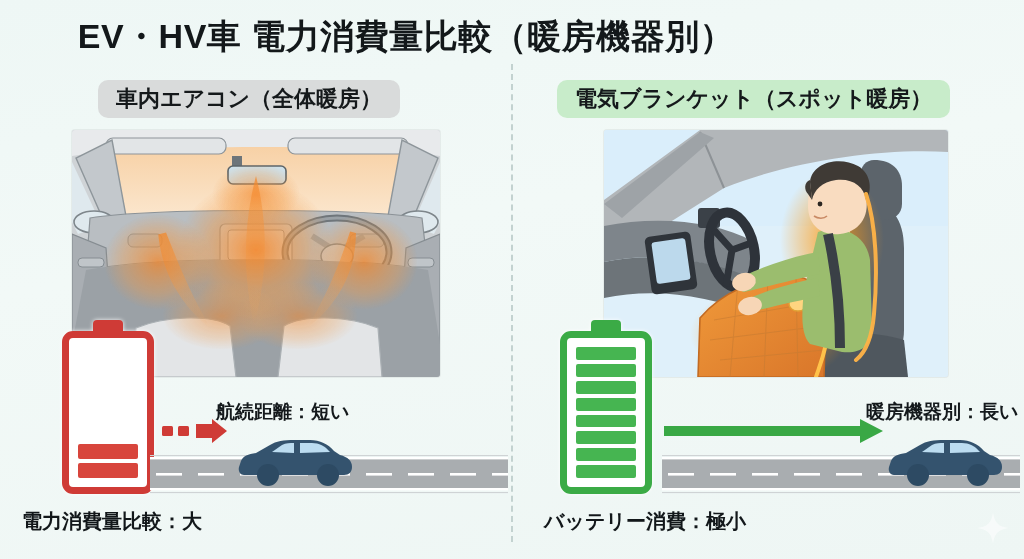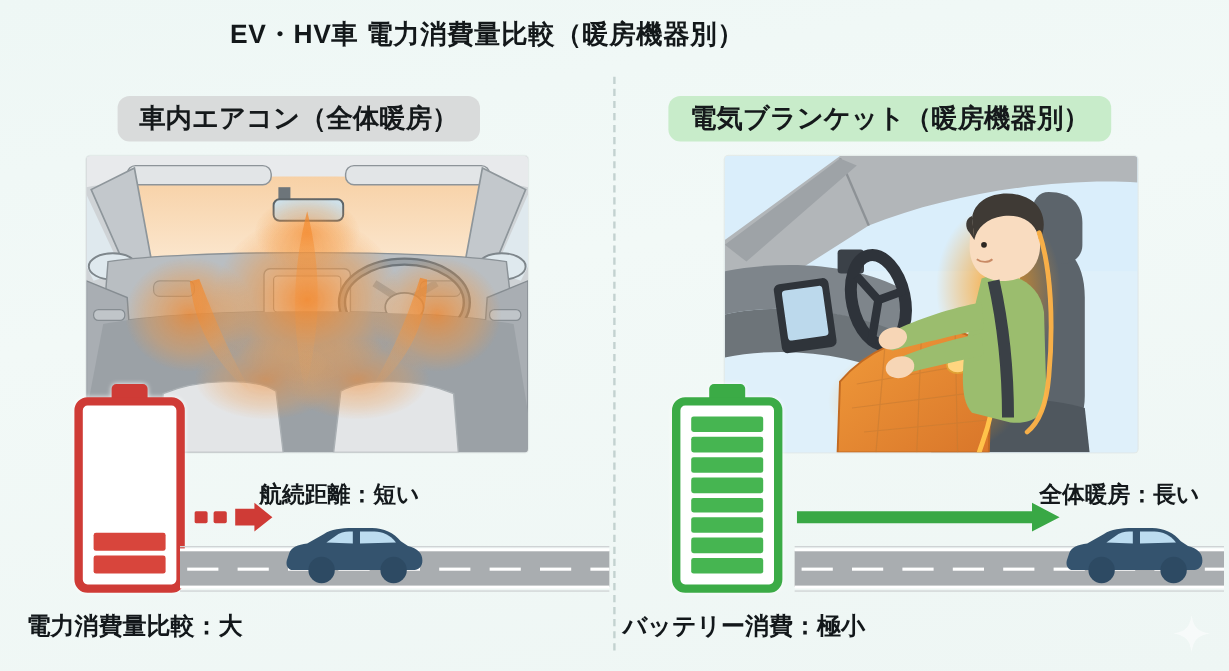--- a/index.html
+++ b/index.html
@@ -12,21 +12,21 @@
   #root {
     position: relative;
     width: 1024px; height: 559px;
     background: linear-gradient(170deg, #eef7f5 0%, #f2f9f7 40%, #eef6f4 100%);
   }
 
   
   .title {
     position: absolute; top: 14px; left: 0; width: 812px;
     text-align: center;
-    font-size: 22px; font-weight: 700; color: #13181a;
+    font-size: 34px; font-weight: 700; color: #13181a;
     letter-spacing: 0.5px;
   }
 
   
   .divider {
     position: absolute; left: 511px; top: 64px;
     width: 0; height: 478px;
     border-left: 2px dashed #c3d2d0;
   }
 
@@ -101,21 +101,21 @@
   .road.left  { left: 150px; top: 453px; width: 358px; }
   .road.right { left: 662px; top: 453px; width: 358px; }
 
   
   .caption {
     position: absolute; top: 508px;
     font-size: 20px; font-weight: 700; color: #12171a;
     white-space: nowrap;
   }
   .caption.left  { left: 22px;  }
-  .caption.right { left: 519px; }
+  .caption.right { left: 544px; }
 
   
   .watermark {
     position: absolute; right: 14px; bottom: 14px;
     width: 34px; height: 34px; opacity: .55; pointer-events: none;
   }
 </style>
 </head>
 <body>
 
@@ -247,21 +247,21 @@
   <svg style="position:absolute;left:236px;top:437px;width:118px;height:52px" viewBox="0 0 118 52">
     <path d="M8 38 C4 38 2 34 3 30 L5 24 C7 19 12 17 20 16 L34 8 C40 4 48 3 58 3 L74 3 C84 3 92 7 98 14 L104 18 C112 20 116 24 116 30 C116 35 113 38 108 38 Z" fill="#34536e"></path>
     <path d="M36 15 L46 8 C50 6 54 6 58 6 L58 16 Z" fill="#bcdcf0"></path>
     <path d="M64 6 L76 6 C83 6 89 9 94 15 L64 16 Z" fill="#bcdcf0"></path>
     <circle cx="32" cy="38" r="11" fill="#2d4a63"></circle>
     <circle cx="92" cy="38" r="11" fill="#2d4a63"></circle>
   </svg>
 
   <div class="caption left">電力消費量比較：大</div>
 
-  <div class="panel-head right">電気ブランケット（暖房機器別）</div>
+  <div class="panel-head right">電気ブランケット（スポット暖房）</div>
 
   <div class="photo right">
     <svg class="ph-svg" viewBox="0 0 344 247" preserveAspectRatio="xMidYMid slice">
       <defs>
         <radialGradient id="glow" cx="50%" cy="50%" r="50%">
           <stop offset="0%" stop-color="#ff9b14" stop-opacity=".85"></stop>
           <stop offset="60%" stop-color="#ff9b14" stop-opacity=".35"></stop>
           <stop offset="100%" stop-color="#ff9b14" stop-opacity="0"></stop>
         </radialGradient>
         <linearGradient id="blank" x1="0" y1="0" x2="1" y2="1">
@@ -341,21 +341,21 @@
         <div class="bar"></div>
         <div class="bar"></div>
         <div class="bar"></div>
         <div class="bar"></div>
         <div class="bar"></div>
         <div class="bar"></div>
       </div>
     </div>
   </div>
 
-  <div class="range-label right">全体暖房：長い</div>
+  <div class="range-label right">暖房機器別：長い</div>
 
   <svg class="arrow right" viewBox="0 0 220 26">
     <path d="M0 8 H196 V1 L219 13 L196 25 V18 H0 Z" fill="#39a845"></path>
   </svg>
 
   <svg class="road right" viewBox="0 0 358 42" preserveAspectRatio="none">
     <rect x="0" y="6" width="358" height="30" fill="#a9adb0"></rect>
     <rect x="0" y="4" width="358" height="2.4" fill="#ffffff"></rect>
     <rect x="0" y="35" width="358" height="2.4" fill="#ffffff"></rect>
     <rect x="0" y="2" width="358" height="1.1" fill="#cfd3d5"></rect>

